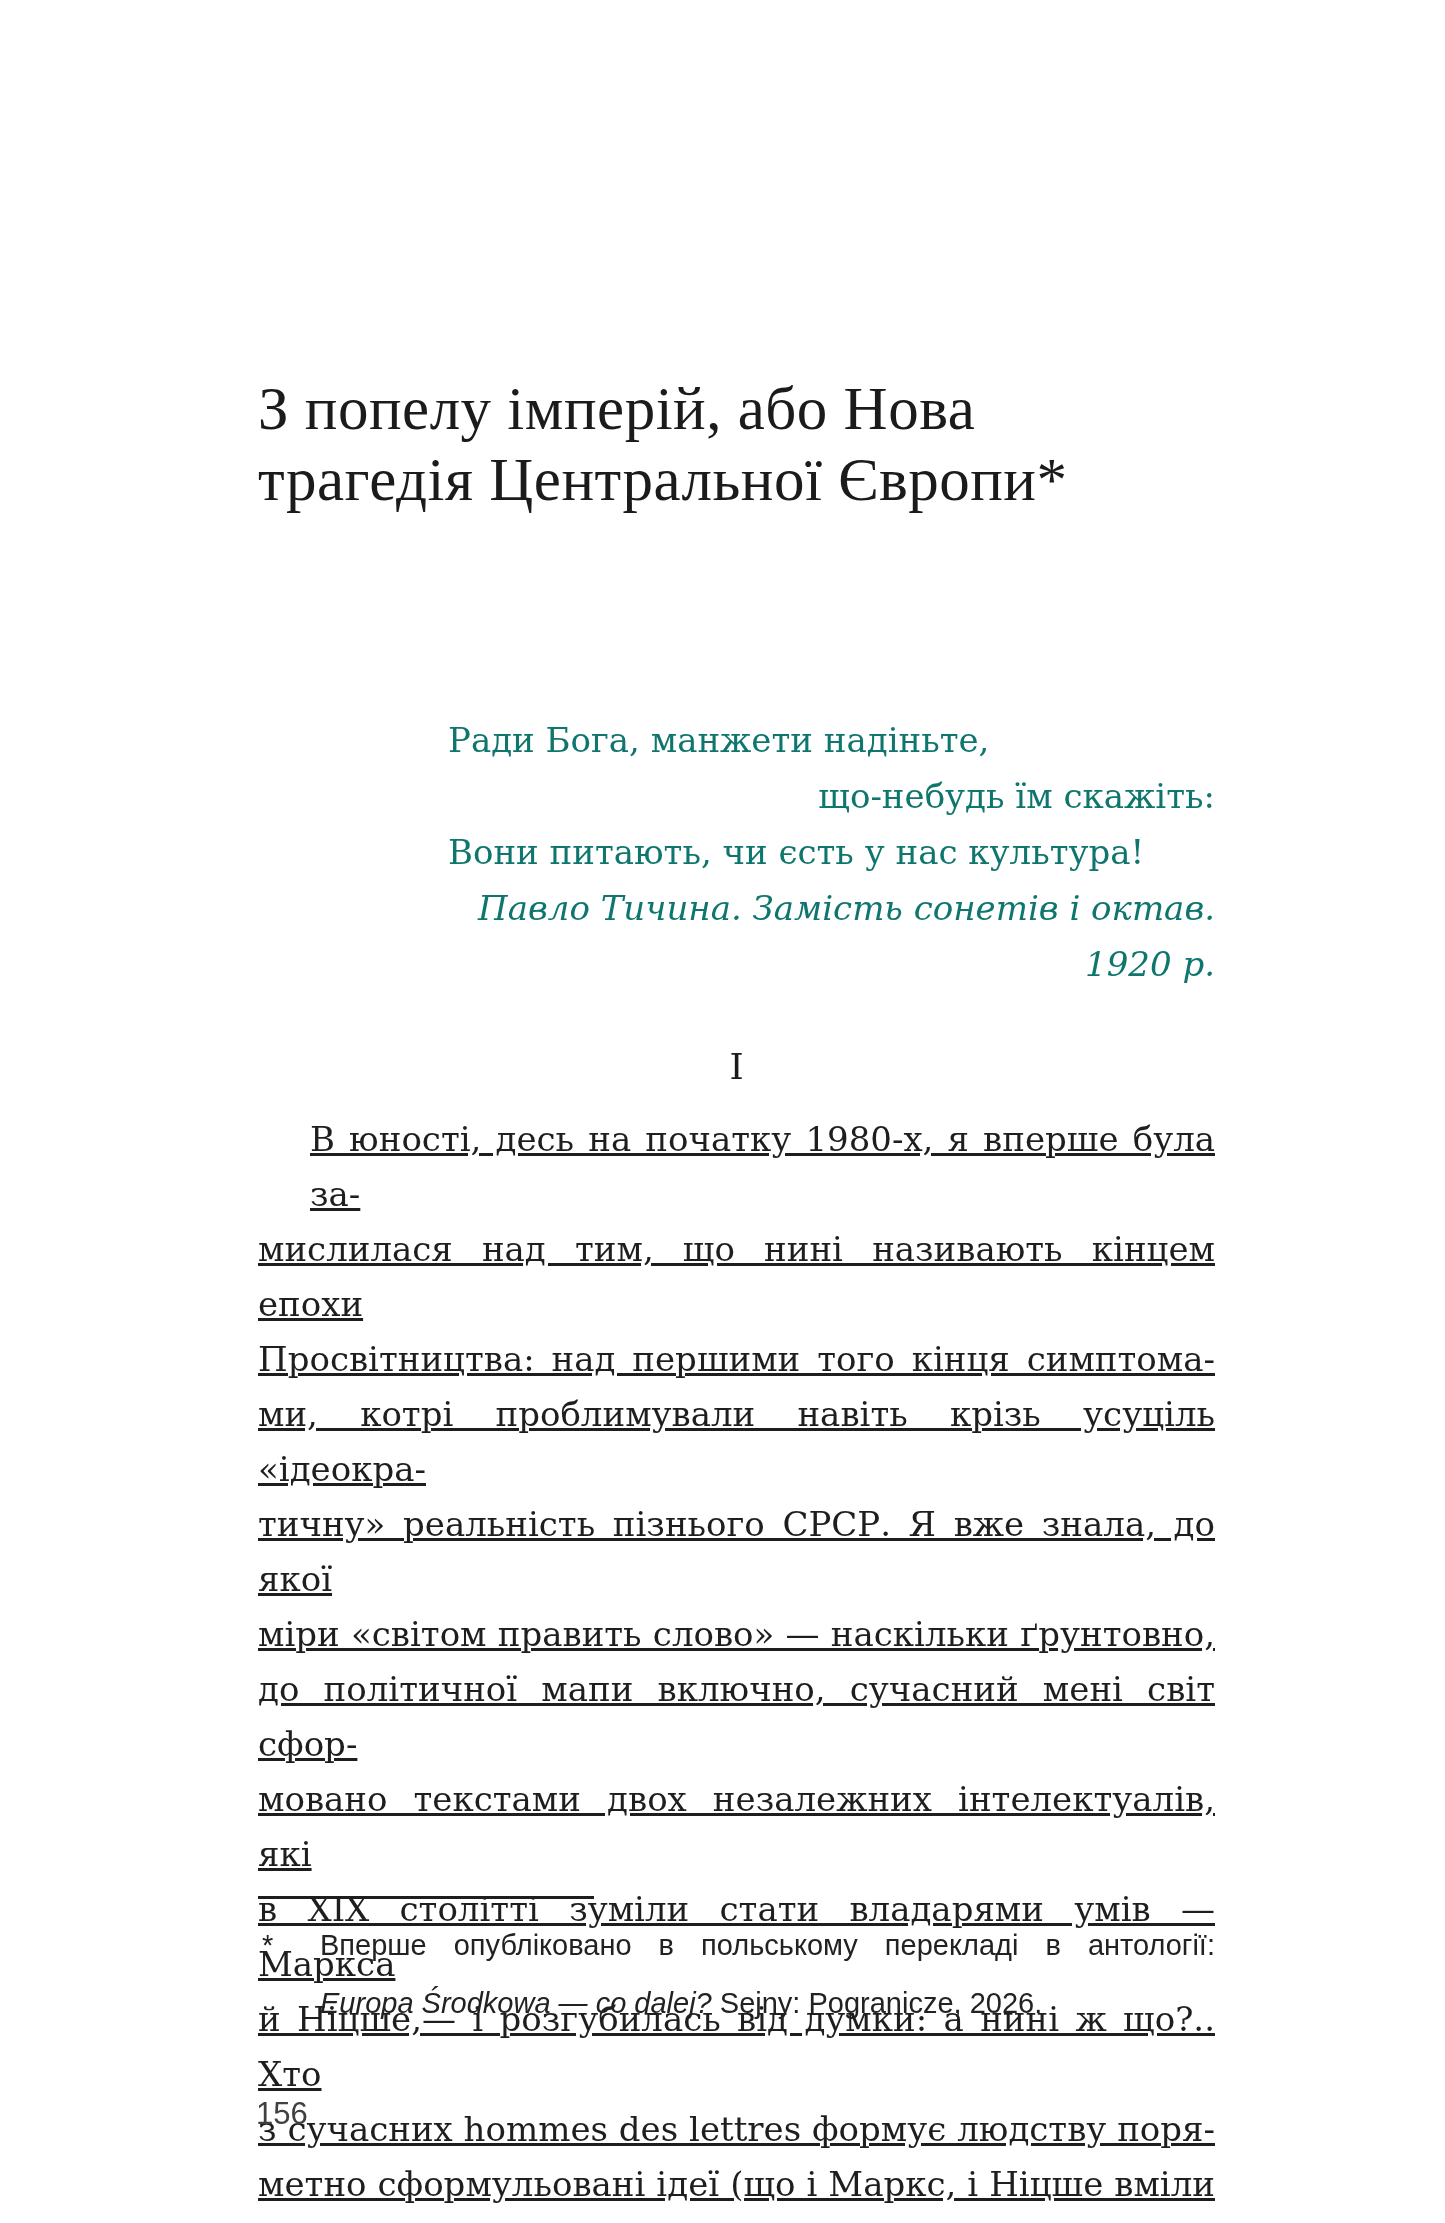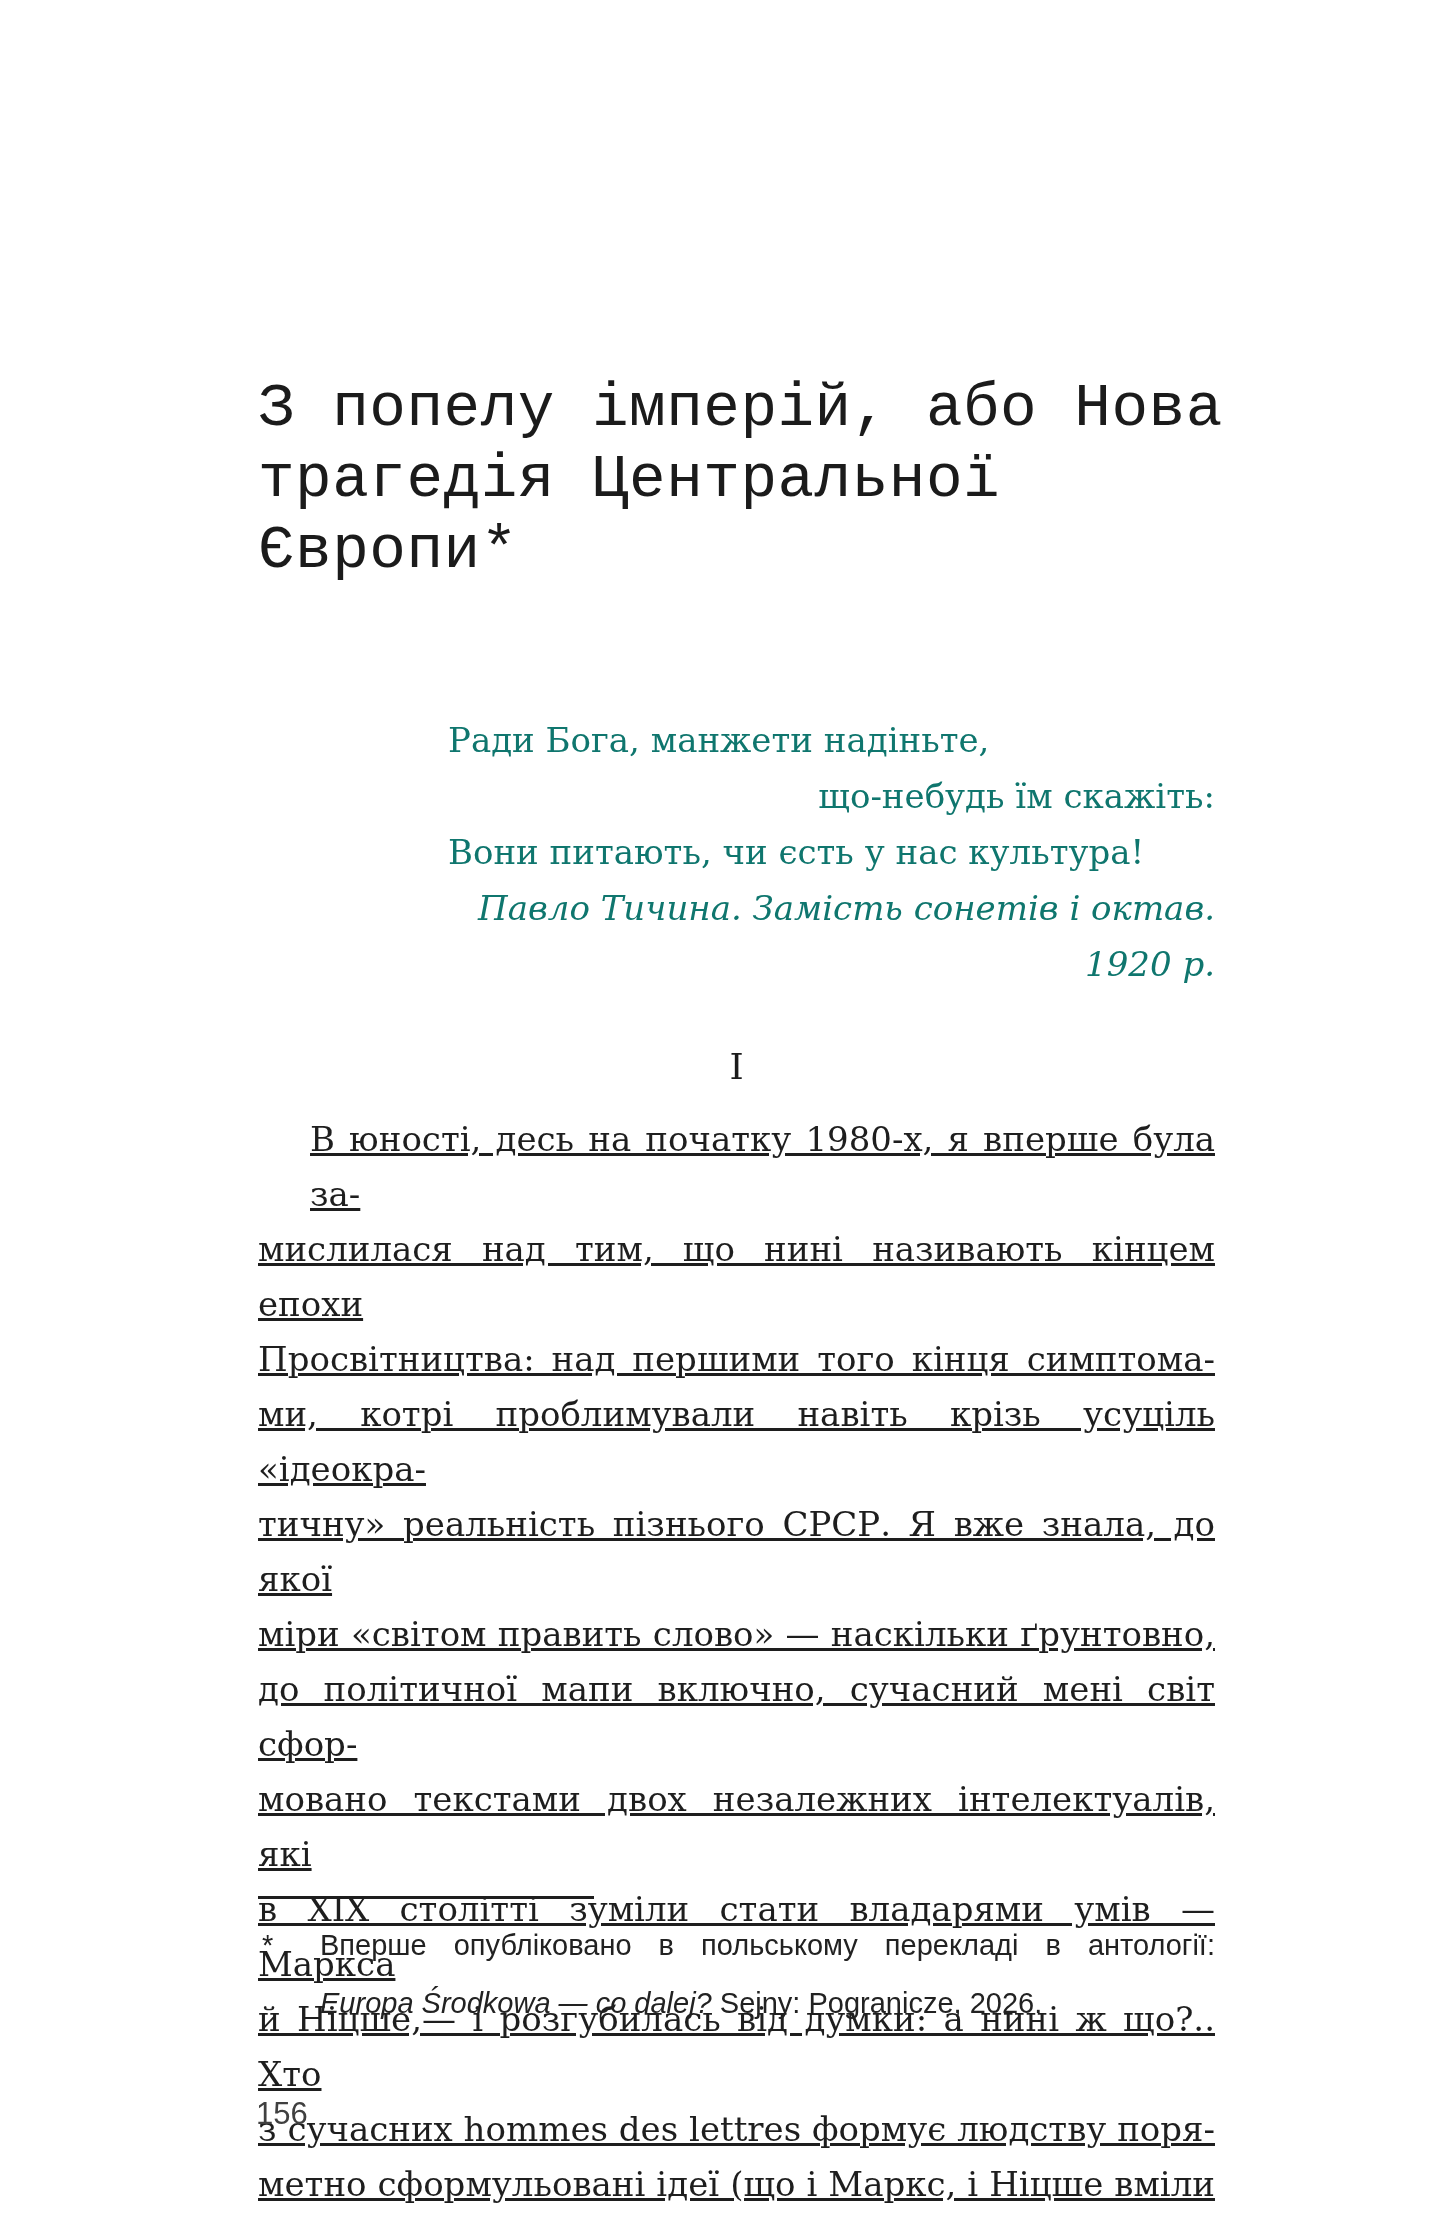--- a/index.html
+++ b/index.html
@@ -23,21 +23,21 @@
     top: 332px;
     left: 258px;
     width: 1000px;
     font-family: "Liberation Serif", serif;
     font-weight: 400;
     font-size: 61px;
     line-height: 71px;
     color: #1b1b1b;
     letter-spacing: 0.5px;
   }
-  .chapter-title .tline { display: block; font-family: Liberation Mono, monospace; }
+  .chapter-title .tline { display: block; }
   
   .epigraph {
     position: absolute;
     top: 712px;
     left: 258px;
     width: 957px;
     font-size: 34px;
     line-height: 56px;
     color: #0f766e;
   }

